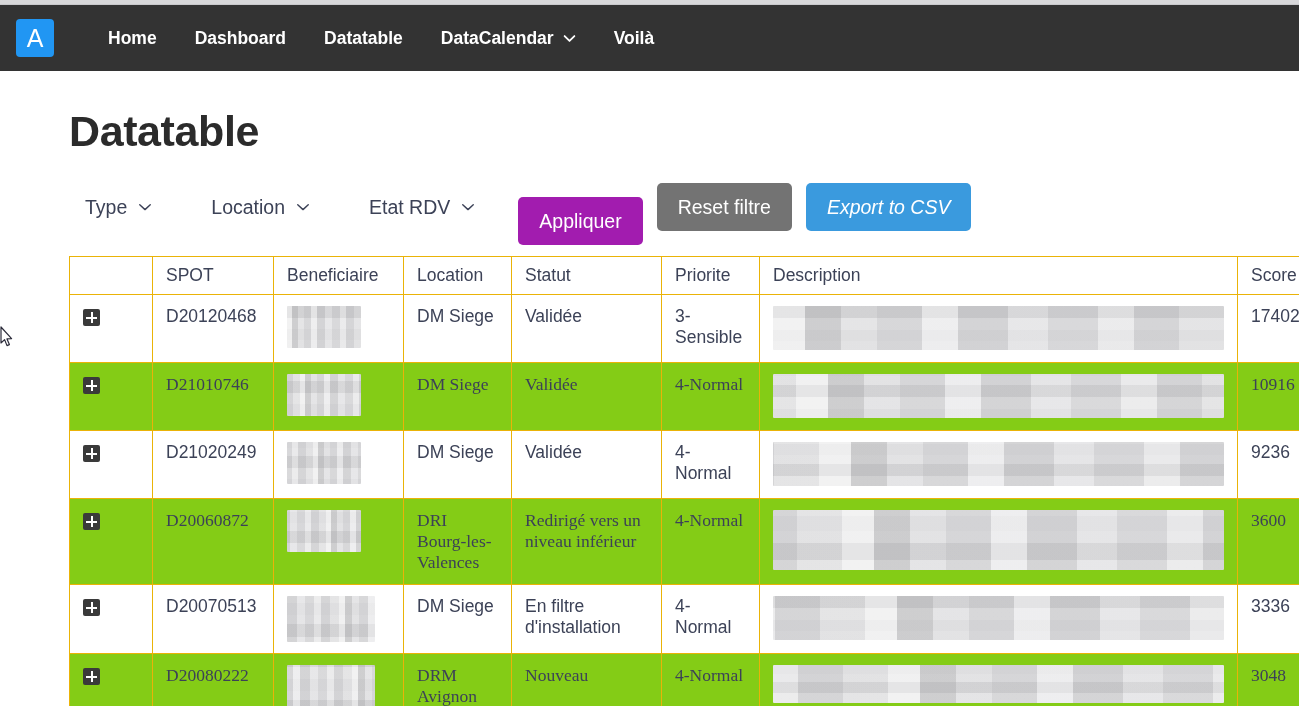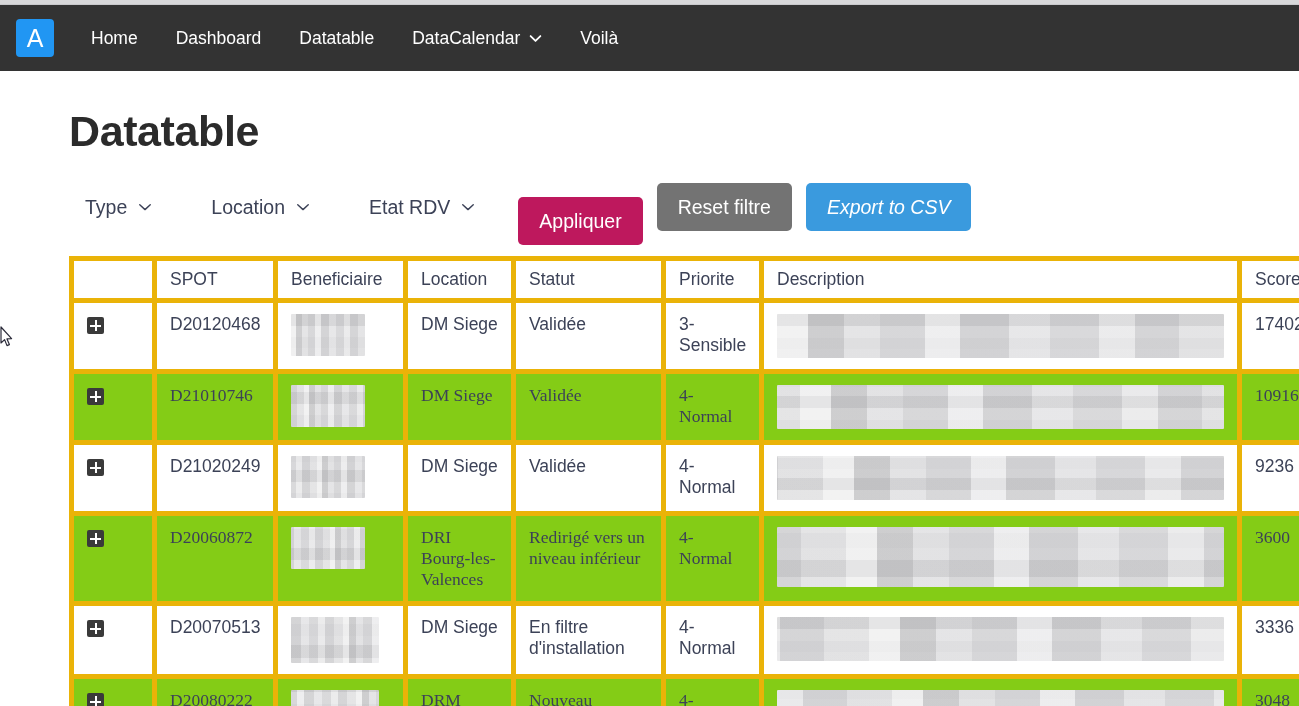--- a/index.html
+++ b/index.html
@@ -43,22 +43,23 @@
     align-items: center;
     justify-content: center;
     line-height: 1;
     flex: none;
     margin-right: 18px;
   }
   .nav-links {
     display: flex;
     align-items: center;
     list-style: none;
-    margin: 0;
+    margin: 17px;
     padding: 0;
+    font-weight: bold;
   }
   .nav-link {
     color: #ffffff;
     font-size: 17.5px;
     padding: 8px 19px;
     text-decoration: none;
     display: flex;
     align-items: center;
     gap: 9px;
     white-space: nowrap;
@@ -114,39 +115,39 @@
     color: #ffffff;
     font-size: 19.5px;
     font-family: inherit;
     padding: 0 21px;
     height: 48px;
     line-height: 48px;
     cursor: pointer;
     white-space: nowrap;
     margin-right: 14px;
   }
-  .btn-apply  { background: #be185d; margin-top: 28px; }
+  .btn-apply  { background: #a21caf; margin-top: 28px; }
   .btn-reset  { background: #737373; }
   .btn-export { background: #3a9ade; font-style: italic; }
 
   
   .table-wrap {
     margin-top: 22px;
     width: 1230px;
     overflow: hidden;
   }
   table.dt {
     border-collapse: collapse;
     table-layout: fixed;
     width: 1245px;
     font-size: 17.5px;
     color: #3c4257;
   }
   table.dt th, table.dt td {
-    border: 5px solid #eab308;
+    border: 1px solid #eab308;
     text-align: left;
     vertical-align: top;
     padding: 11px 13px;
     font-weight: normal;
     overflow: hidden;
   }
   table.dt thead th {
     height: 37px;
     padding-top: 8px;
     padding-bottom: 8px;

